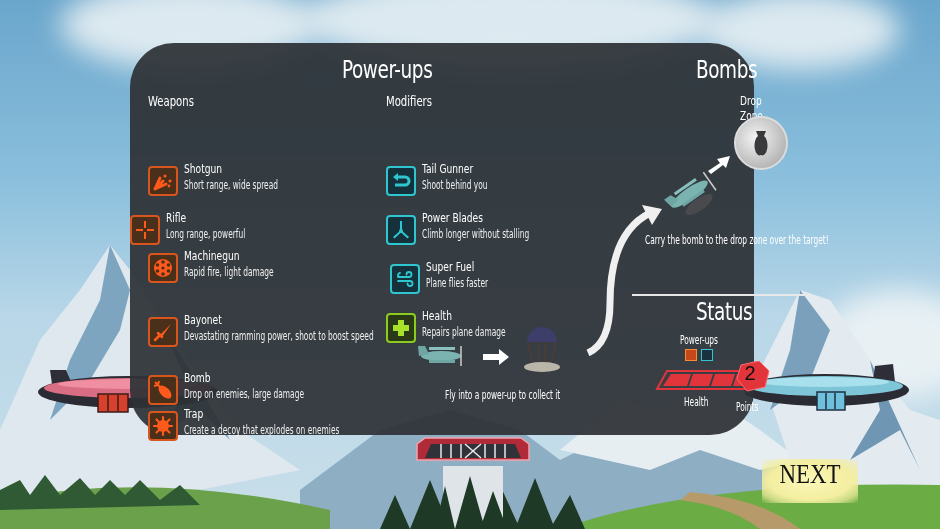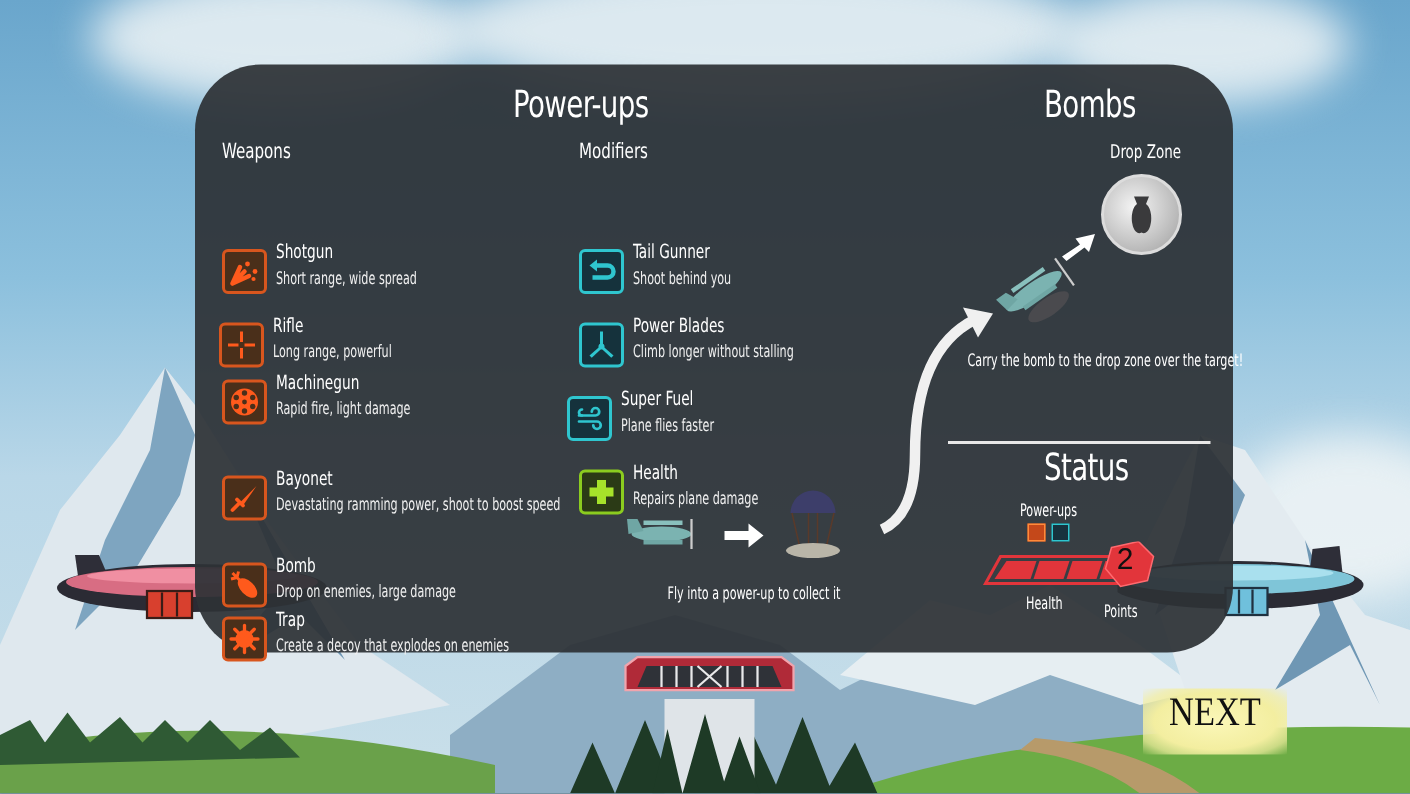--- a/index.html
+++ b/index.html
@@ -6,21 +6,21 @@
     html, body { width:940px; height:529px; overflow:hidden; }
     body { position:relative; font-family:"DejaVu Sans Condensed","DejaVu Sans",sans-serif; background:#7fb3d2; }
 
     #scene { position:absolute; left:0; top:0; width:940px; height:529px; overflow:hidden;
       background: linear-gradient(180deg,#6aa6cc 0%,#8cc0dd 35%,#b9d7e8 60%,#c9dfe9 100%); }
     .cloud { position:absolute; border-radius:50%; background:rgba(240,244,246,0.85); filter:blur(14px); }
 
     .mountain { position:absolute; }
     .ground { position:absolute; }
 
-    #panel { position:absolute; left:130px; top:43px; width:692px; height:392px;
+    #panel { position:absolute; left:130px; top:43px; width:624px; height:392px;
       background:rgba(45,50,54,0.93); border-radius:44px; }
 
     .title { position:absolute; color:#fff; font-size:25px; letter-spacing:-0.5px; transform:scaleX(0.82); transform-origin:left top; }
     .section-label { position:absolute; color:#fff; font-size:14px; transform:scaleX(0.8); transform-origin:left top; }
 
     .item { position:absolute; width:240px; height:34px;margin-top:47px; }
     .item .ico { position:absolute; left:0; top:3px; width:30px; height:30px; border-radius:4px; border:2px solid; display:flex; align-items:center; justify-content:center; }
     .item .ico.w { border-color:#d8561e; background:#4a2f1a; }
     .item .ico.m { border-color:#2fc6cf; background:#15323c; }
     .item .ico.h { border-color:#8bcc1f; background:#2b3a16; }
@@ -114,21 +114,21 @@
         <svg width="22" height="22" viewBox="0 0 22 22">
             <path d="M3,19 L11,11 M3,19 L8,8 M3,19 L14,14" stroke="#ff5a1c" stroke-width="3" stroke-linecap="round"></path>
             <circle cx="13" cy="6" r="1.6" fill="#ff5a1c"></circle>
             <circle cx="18" cy="11" r="1.6" fill="#ff5a1c"></circle>
             <circle cx="17" cy="16" r="1.4" fill="#ff5a1c"></circle>
           </svg>
       </div>
       <div class="name">Shotgun</div>
       <div class="desc">Short range, wide spread</div>
     </div>
-    <div class="item" style="left:16px;top:122px;">
+    <div class="item" style="left:0;top:122px;">
       <div class="ico w">
         <svg width="22" height="22" viewBox="0 0 22 22">
             <path d="M11,2 V9 M11,13 V20 M2,11 H9 M13,11 H20" stroke="#ff5a1c" stroke-width="2"></path>
           </svg>
       </div>
       <div class="name">Rifle</div>
       <div class="desc">Long range, powerful</div>
     </div>
     <div class="item" style="left:18px;top:160px;">
       <div class="ico w">
@@ -203,21 +203,21 @@
               <path d="M10,12 L10,2 L12,2 L12,12 Z"></path>
               <path d="M11,11 L3,18 L4.5,19.5 L12,12.5 Z"></path>
               <path d="M11,11 L19,18 L17.5,19.5 L10,12.5 Z"></path>
               <circle cx="11" cy="12" r="2"></circle>
             </g>
           </svg>
       </div>
       <div class="name">Power Blades</div>
       <div class="desc">Climb longer without stalling</div>
     </div>
-    <div class="item" style="left:248px;top:171px;padding-left:16px;">
+    <div class="item" style="left:260px;top:171px;padding-left:16px;">
       <div class="ico m">
         <svg width="22" height="22" viewBox="0 0 22 22">
             <g fill="none" stroke="#2fc6cf" stroke-width="1.8" stroke-linecap="round">
               <path d="M4,9 H15 A2.5,2.5 0 1 0 12.5,6.5"></path>
               <path d="M4,13 H16 A2.5,2.5 0 1 1 13.5,15.5"></path>
               <path d="M6,5 A2,2 0 0 0 6,9"></path>
             </g>
           </svg>
       </div>
       <div class="name">Super Fuel</div>

